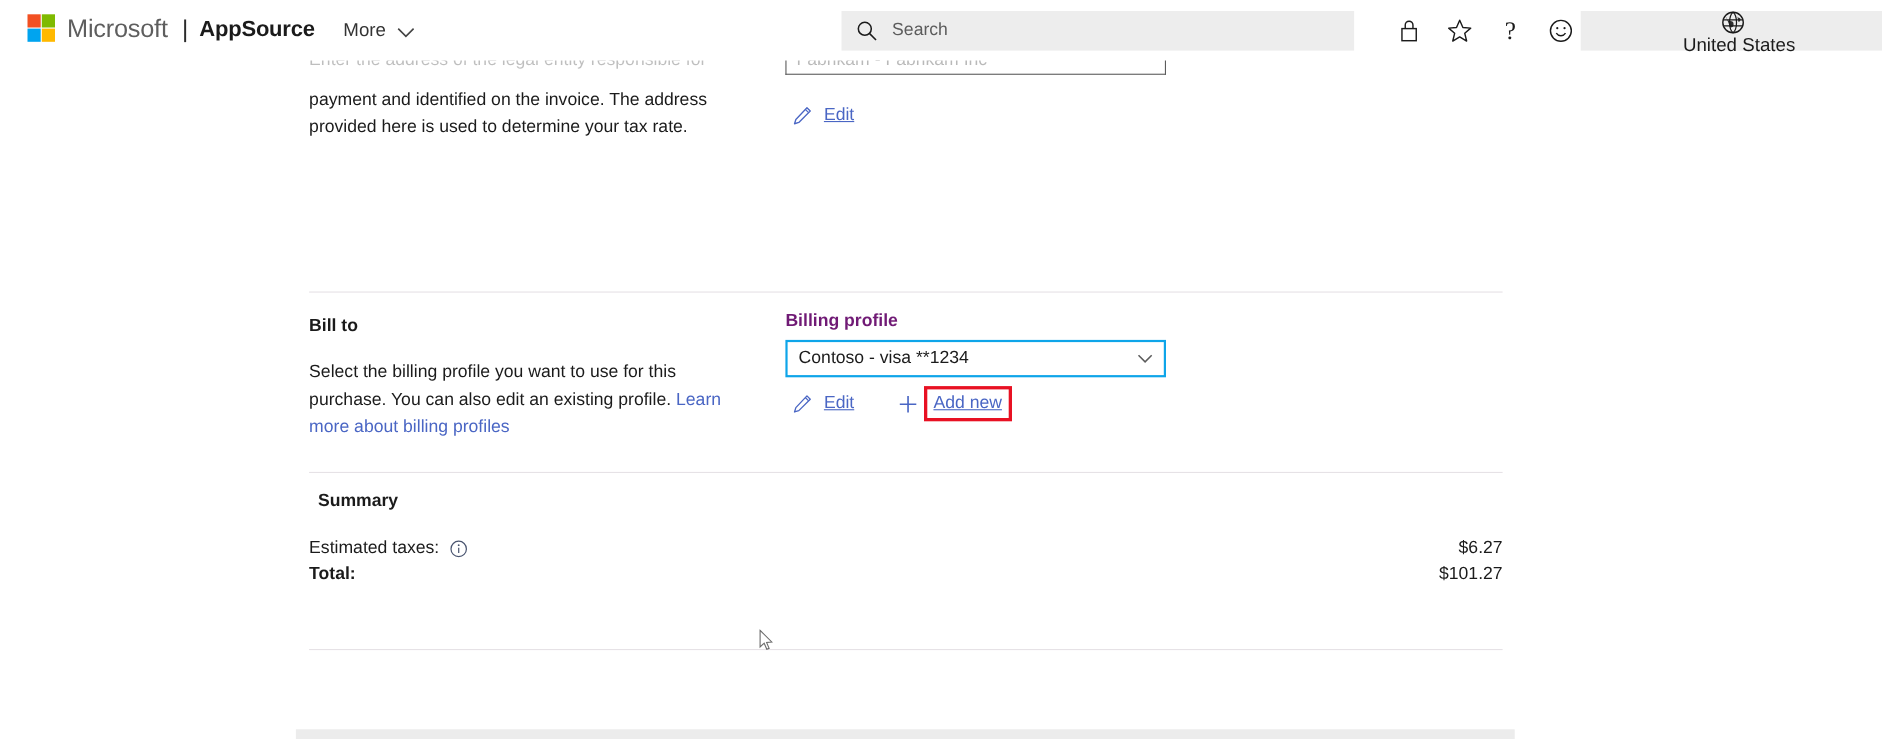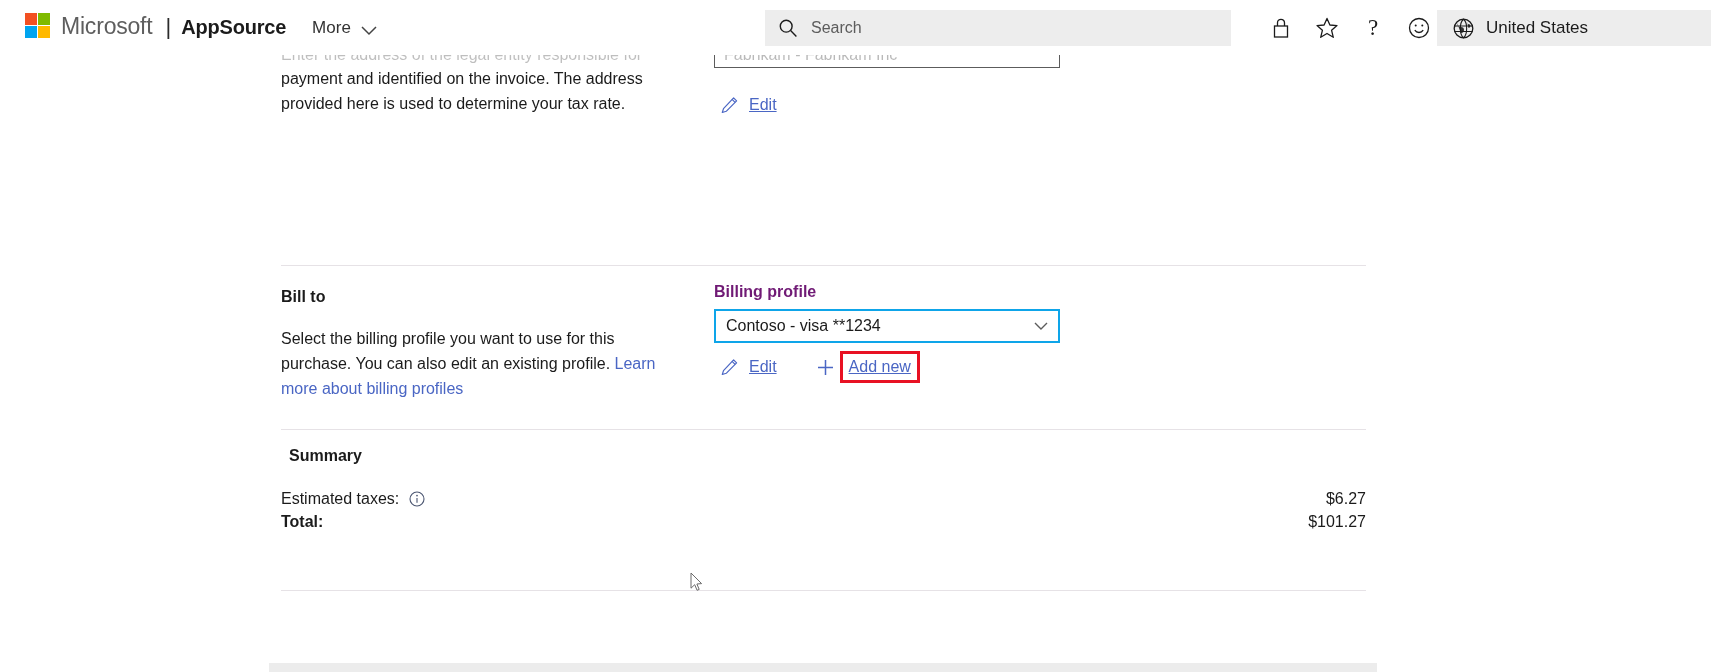--- a/index.html
+++ b/index.html
@@ -146,20 +146,21 @@
     left: 1437px;
     top: 10px;
     height: 36px;
     background: #ededed;
     display: flex;
     align-items: center;
     padding: 0 14px 0 16px;
     cursor: pointer;
     white-space: nowrap;
     width: 274px;
+    flex-direction: column;
   }
   .region-chip .region-label {
     font-size: 17px;
     color: #1b1b1b;
     margin-left: 12px;
   }
 
   
   .page {
     position: absolute;
@@ -325,21 +326,21 @@
   <div class="clipped-combo-text">Fabrikam - Fabrikam Inc</div>
 
   <div style="position:absolute;left:714px;top:38px;width:346px;height:30px;border:1px solid #5c5c5c;border-top:0;background:transparent;">
     <span style="position:absolute;right:8px;top:2px;width:18px;height:18px;display:flex;align-items:center;justify-content:center;">
       <svg width="14" height="9" viewBox="0 0 14 9">
           <path d="M1 1 L7 7 L13 1" fill="none" stroke="#5c5c5c" stroke-width="1.4"></path>
         </svg>
     </span>
   </div>
 
-  <div class="sec-label-col" style="top:66px;">
+  <div class="sec-label-col" style="top:78px;">
     <div class="sec-body">payment and identified on the invoice. The address</div>
     <div class="sec-body">provided here is used to determine your tax rate.</div>
   </div>
 
   <div class="sec-field-col" style="top:92px;">
     <div class="action-row" style="margin-top:0;">
       <button class="action-btn">
         <span class="act-ico">
           <svg width="19" height="19" viewBox="0 0 19 19">
             <path d="M13.6 1.9 L16.6 4.9 L6.2 15.3 L2.3 16.5 L3.5 12.6 Z" fill="none" stroke="#4a66c4" stroke-width="1.2" stroke-linejoin="round"></path>

